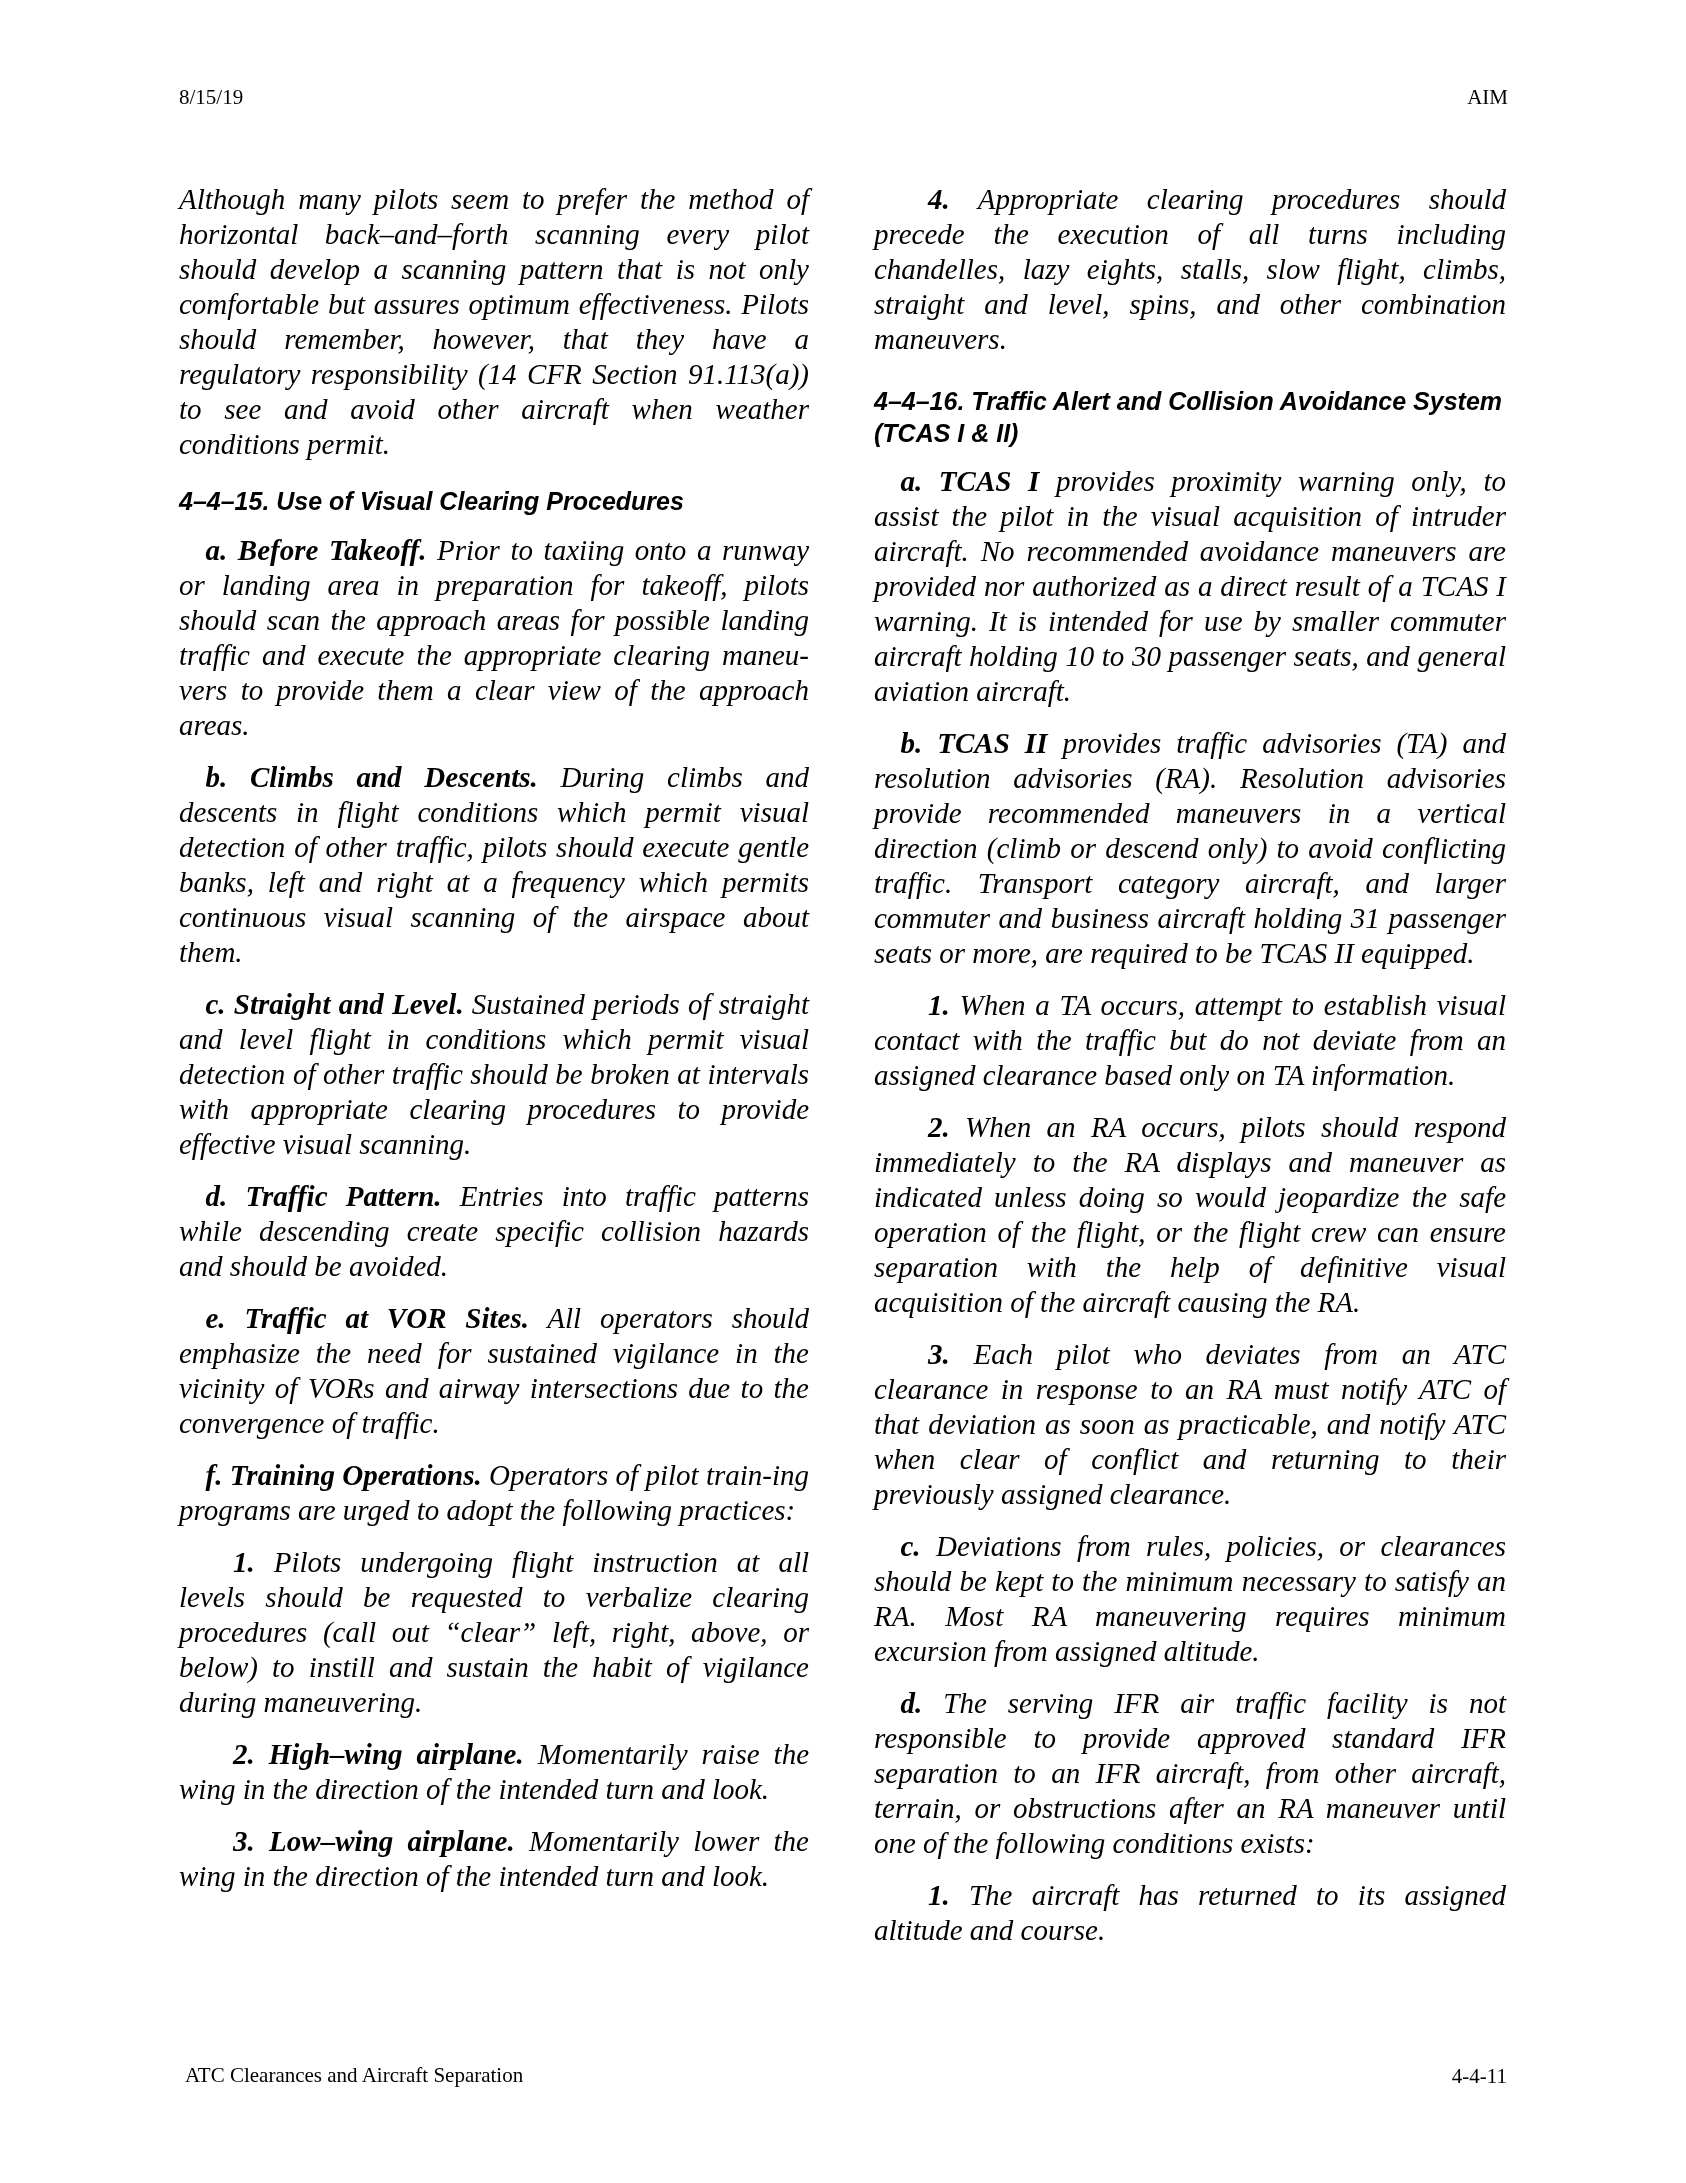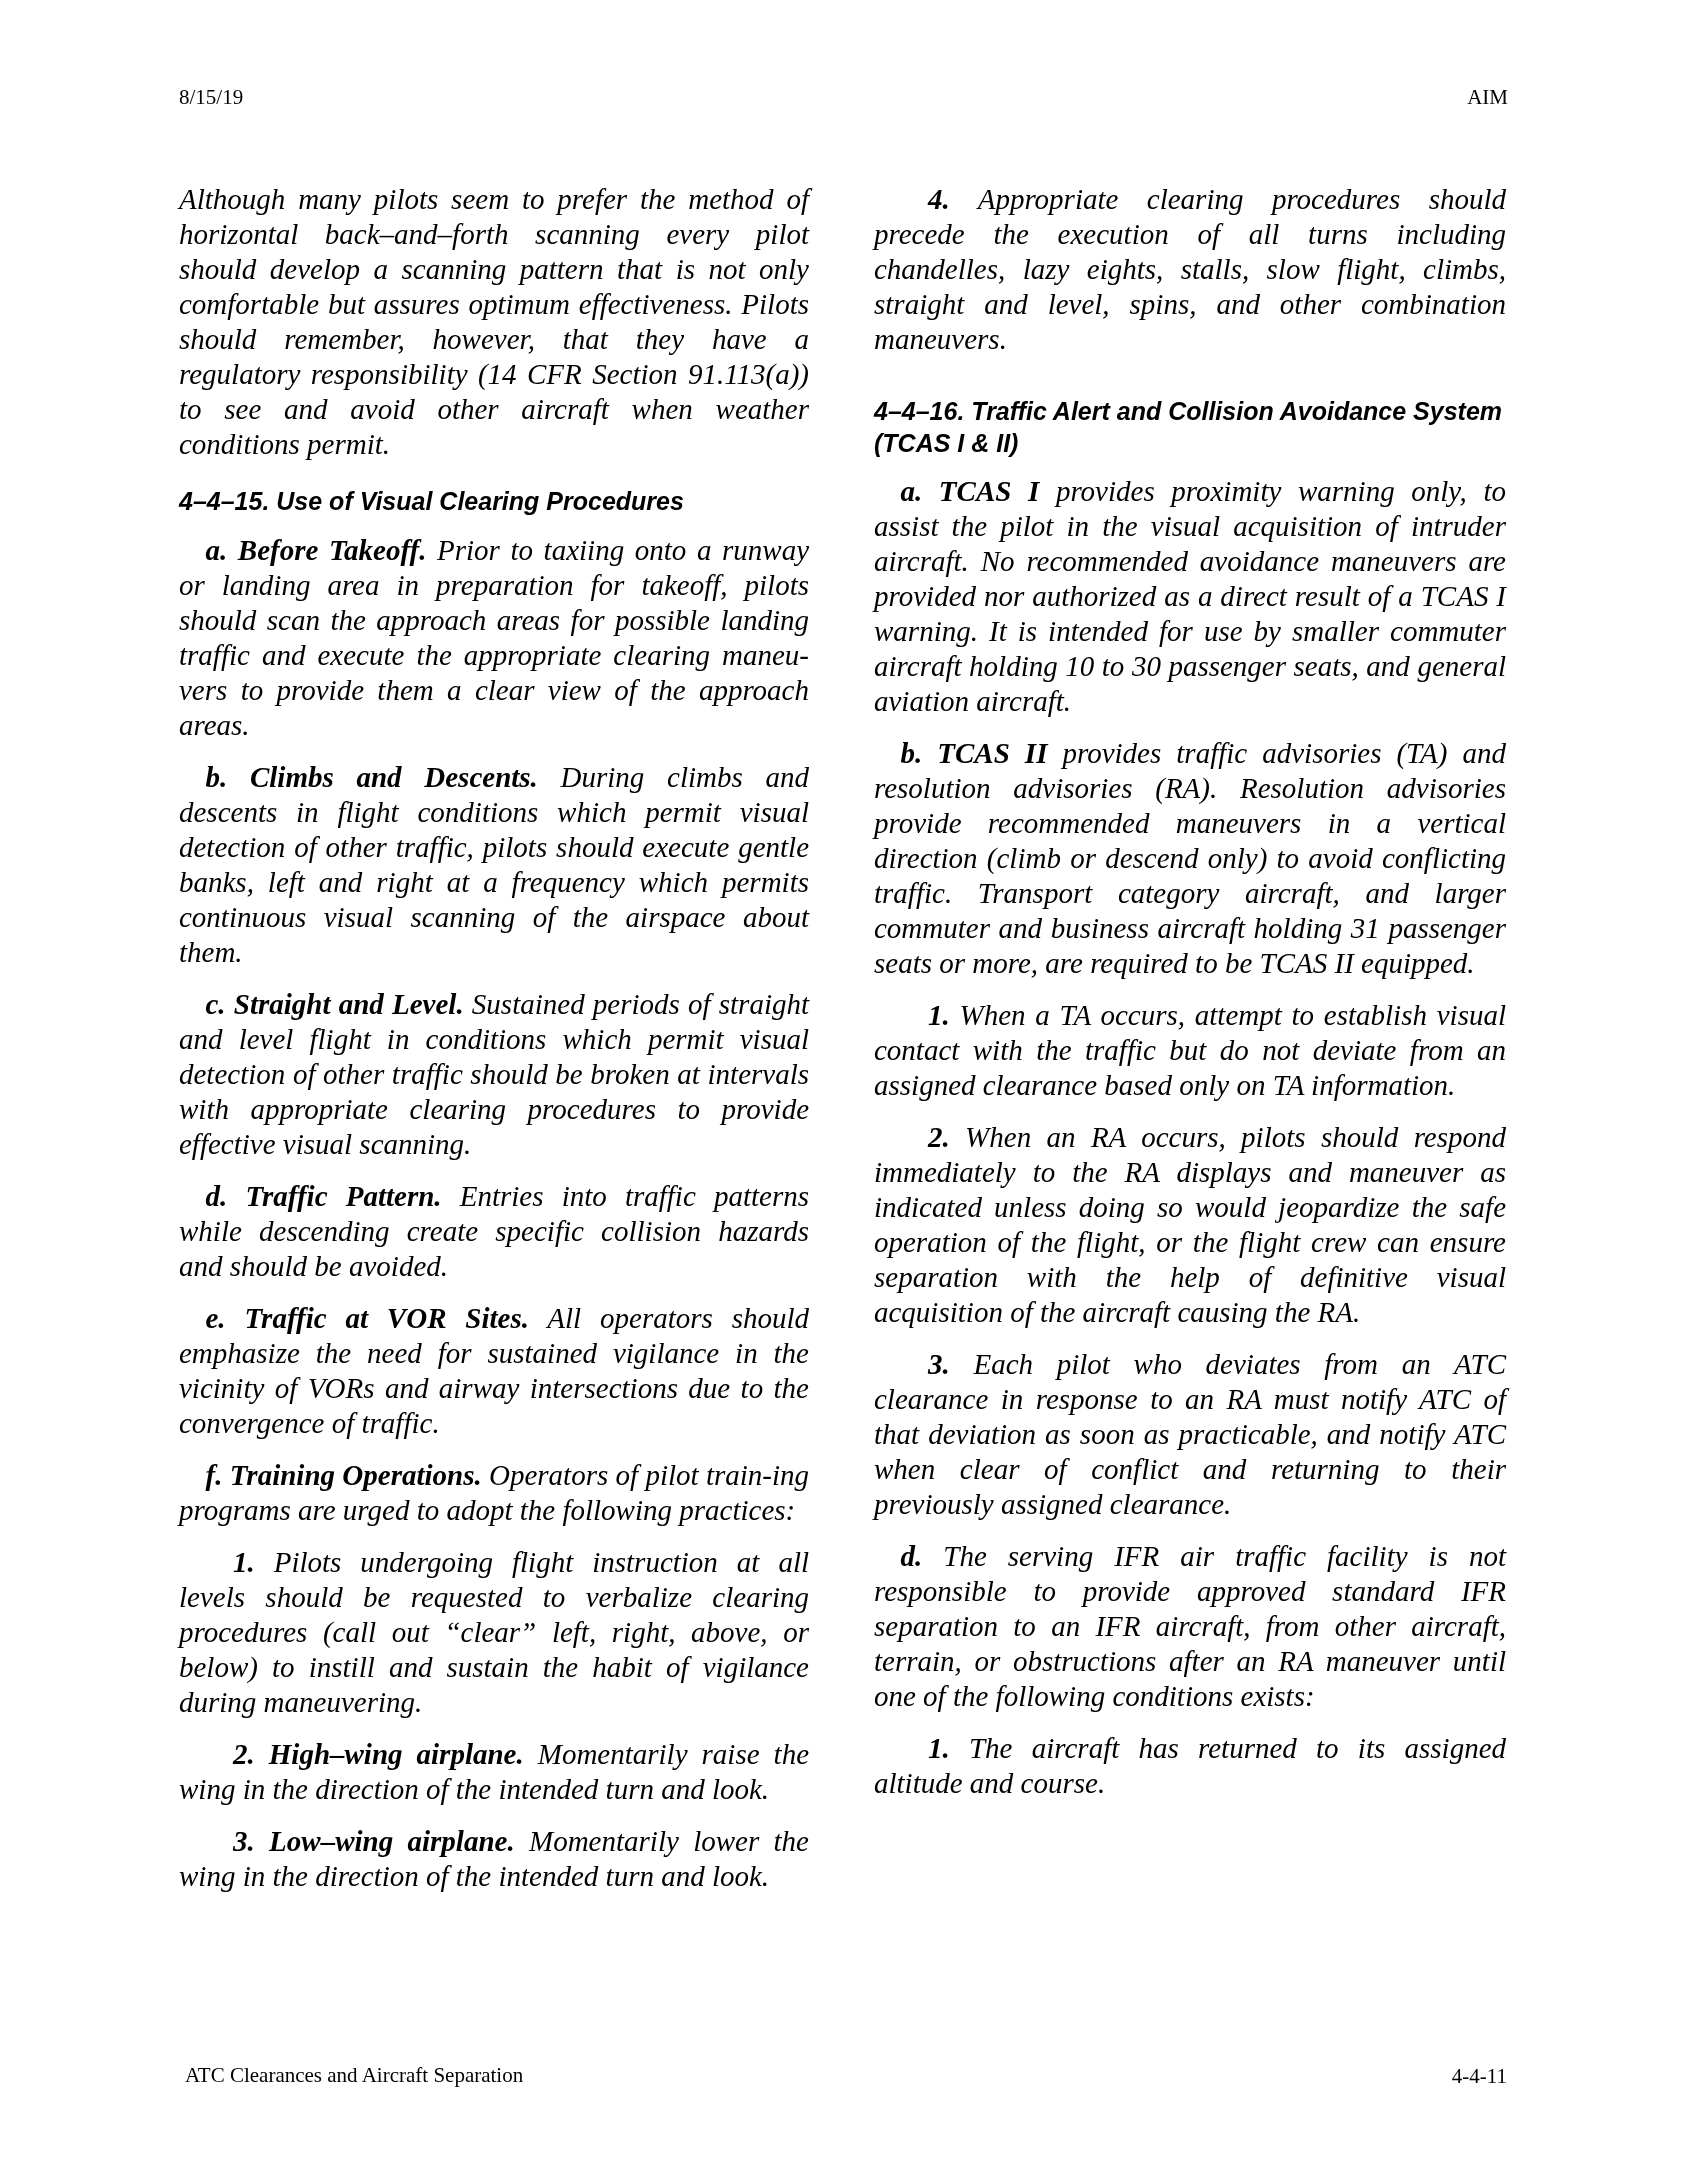--- a/index.html
+++ b/index.html
@@ -12,21 +12,21 @@
   .col { position:absolute; top:182px; font-family:"Liberation Serif", serif; font-size:29px; line-height:35px; text-align:justify;font-style:italic; }
   .col-left { left:179px; width:630px; }
   .col-right { left:874px; width:632px; }
   p { margin:0 0 17px 0; text-indent:0; }
   p.ind1 { text-indent:26.5px; }
   p.ind2 { text-indent:54px; }
   p.last { margin-bottom:0; }
   .lbl { font-weight:bold; }
   h2 { font-family:"Liberation Sans", sans-serif; font-weight:bold; font-size:25px; line-height:32px; margin:0; text-align:left; }
   .h-left { margin-top:23px; margin-bottom:16px; }
-  .h-right { margin-top:38px; margin-bottom:14.6px; }
+  .h-right { margin-top:28px; margin-bottom:14.6px; }
 </style>
 </head>
 <body>
 
 <div class="hdr hdr-left">8/15/19</div>
 <div class="hdr hdr-right">AIM</div>
 
 <div class="col col-left">
   <p>Although many pilots seem to prefer the method of horizontal back–and–forth scanning every pilot should develop a scanning pattern that is not only comfortable but assures optimum effectiveness. Pilots should remember, however, that they have a regulatory responsibility (14 CFR Section 91.113(a)) to see and avoid other aircraft when weather conditions permit.</p>
   <h2 class="h-left">4–4–15.  Use of Visual Clearing Procedures</h2>
@@ -42,19 +42,20 @@
 </div>
 
 <div class="col col-right">
   <p class="ind2"><span class="lbl">4.</span><span> Appropriate clearing procedures should precede the execution of all turns including chandelles, lazy eights, stalls, slow flight, climbs, straight and level, spins, and other combination maneuvers.</span></p>
   <h2 class="h-right">4–4–16.  Traffic Alert and Collision Avoidance System (TCAS I &amp; II)</h2>
   <p class="ind1"><span class="lbl">a.  TCAS I</span><span> provides proximity warning only, to assist the pilot in the visual acquisition of intruder aircraft. No recommended avoidance maneuvers are provided nor authorized as a direct result of a TCAS I warning. It is intended for use by smaller commuter aircraft holding 10 to 30 passenger seats, and general aviation aircraft.</span></p>
   <p class="ind1"><span class="lbl">b.  TCAS II</span><span> provides traffic advisories (TA) and resolution advisories (RA). Resolution advisories provide recommended maneuvers in a vertical direction (climb or descend only) to avoid conflicting traffic. Transport category aircraft, and larger commuter and business aircraft holding 31 passenger seats or more, are required to be TCAS II equipped.</span></p>
   <p class="ind2"><span class="lbl">1.</span><span>  When a TA occurs, attempt to establish visual contact with the traffic but do not deviate from an assigned clearance based only on TA information.</span></p>
   <p class="ind2"><span class="lbl">2.</span><span>  When an RA occurs, pilots should respond immediately to the RA displays and maneuver as indicated unless doing so would jeopardize the safe operation of the flight, or the flight crew can ensure separation with the help of definitive visual acquisition of the aircraft causing the RA.</span></p>
   <p class="ind2"><span class="lbl">3.</span><span>  Each pilot who deviates from an ATC clearance in response to an RA must notify ATC of that deviation as soon as practicable, and notify ATC when clear of conflict and returning to their previously assigned clearance.</span></p>
+  <p class="ind1"><span class="lbl">c.</span><span>  Deviations from rules, policies, or clearances should be kept to the minimum necessary to satisfy an RA. Most RA maneuvering requires minimum excursion from assigned altitude.</span></p>
   <p class="ind1"><span class="lbl">d.</span><span>  The serving IFR air traffic facility is not responsible to provide approved standard IFR separation to an IFR aircraft, from other aircraft, terrain, or obstructions after an RA maneuver until one of the following conditions exists:</span></p>
   <p class="ind2 last"><span class="lbl">1.</span><span>  The aircraft has returned to its assigned altitude and course.</span></p>
 </div>
 
 <div class="ftr ftr-left">ATC Clearances and Aircraft Separation</div>
 <div class="ftr ftr-right">4‑4‑11</div>
 
 
 </body></html>

